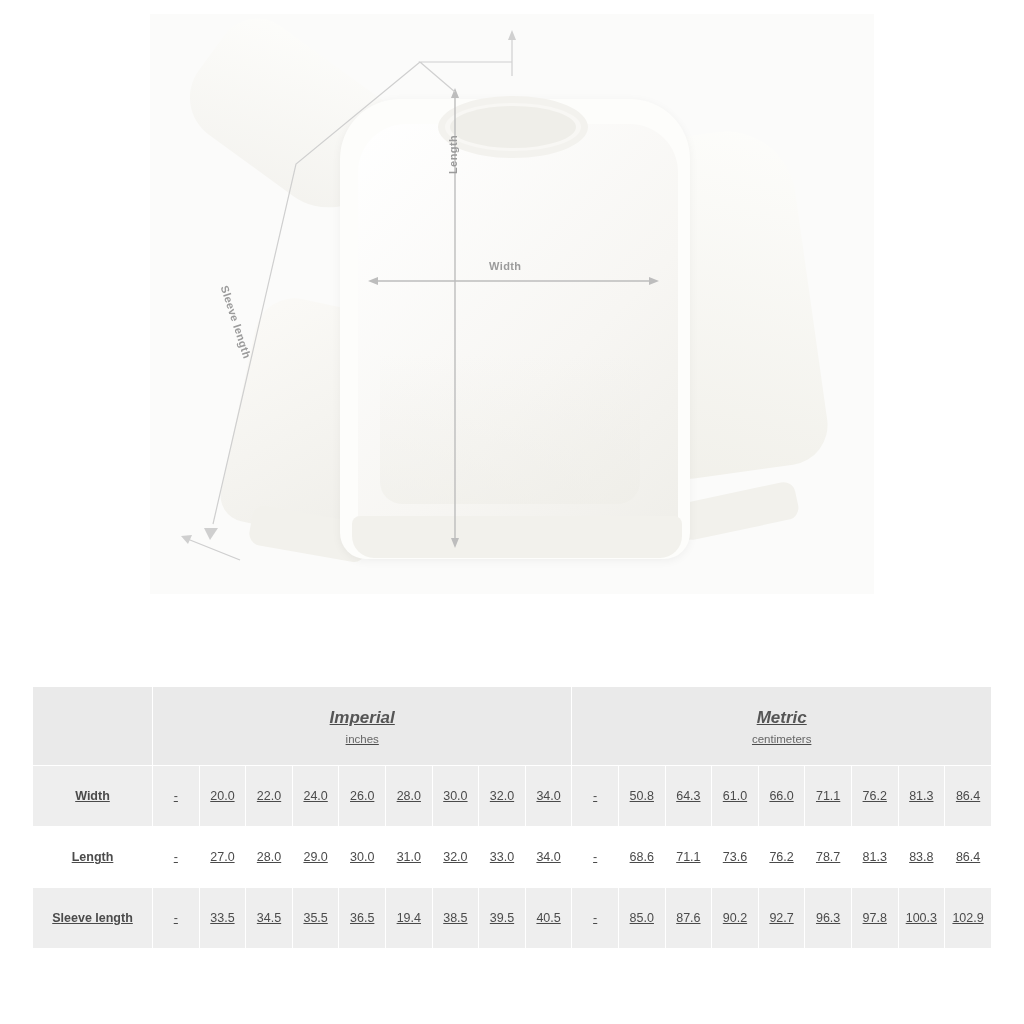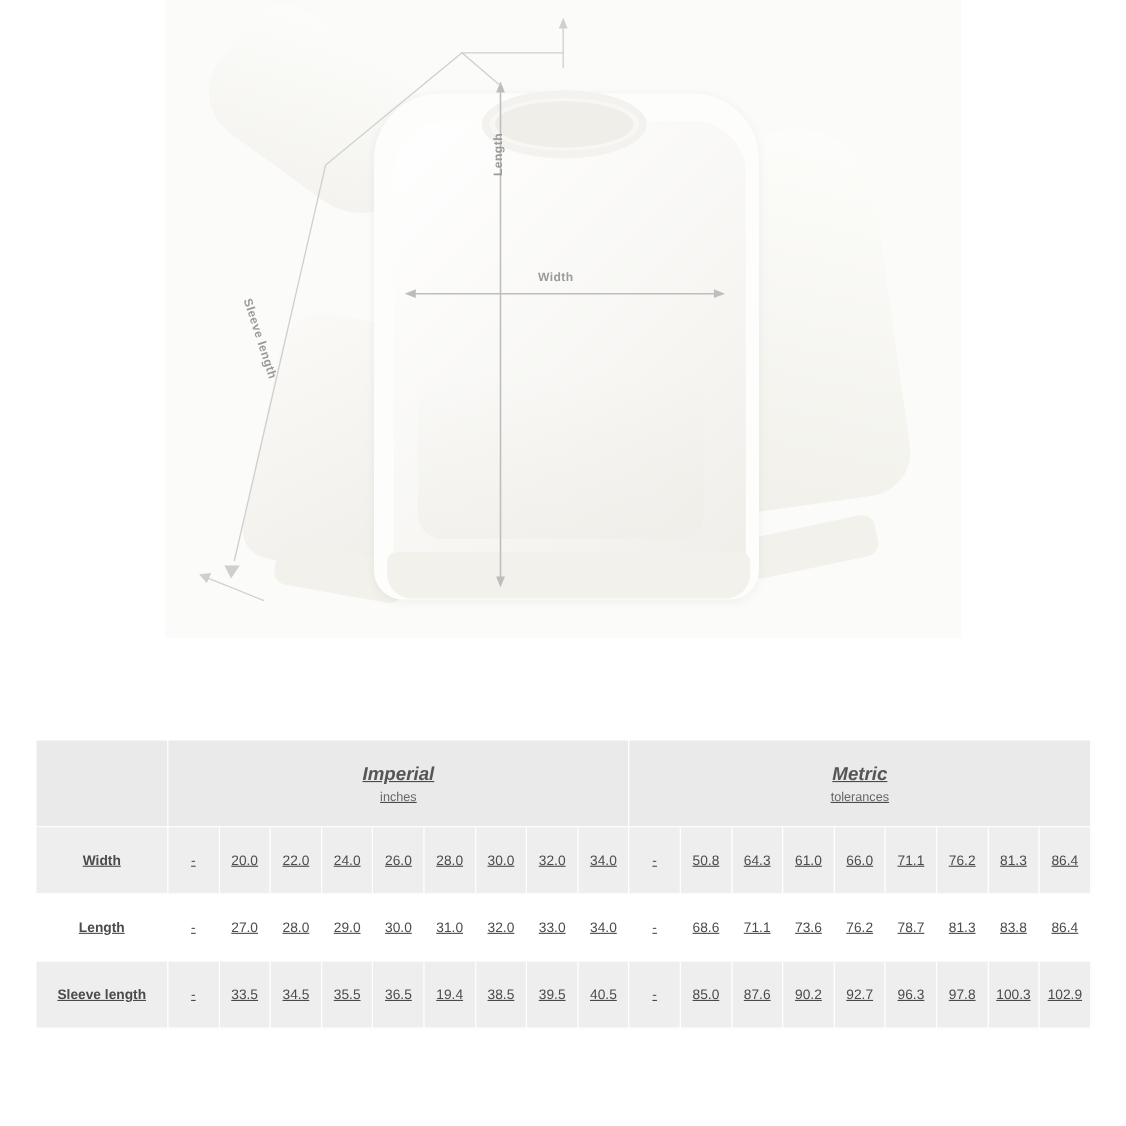--- a/index.html
+++ b/index.html
@@ -11,20 +11,21 @@
     height: 1024px;
     background: #ffffff;
     font-family: "Liberation Sans", sans-serif;
     color: #4a4a4a;
     overflow: hidden;
   }
   .page {
     position: relative;
     width: 1024px;
     height: 948px;
+    margin-top: 14px;
   }
 
   
   .garment-area {
     position: relative;
     width: 1024px;
     height: 580px;
     background: #ffffff;
   }
   .garment-photo-bg {
@@ -342,21 +343,21 @@
       </colgroup>
       <tbody>
         <tr>
           <td class="unit-head"></td>
           <td class="unit-head" colspan="9">
             <div class="unit-name">Imperial</div>
             <div class="unit-sub">inches</div>
           </td>
           <td class="unit-head" colspan="9">
             <div class="unit-name">Metric</div>
-            <div class="unit-sub">tolerances</div>
+            <div class="unit-sub">centimeters</div>
           </td>
         </tr>
 
 
         <tr class="data-row shade">
           <td class="rowlabel">Width</td>
           <td>-</td>
           <td>20.0</td>
           <td>22.0</td>
           <td>24.0</td>

